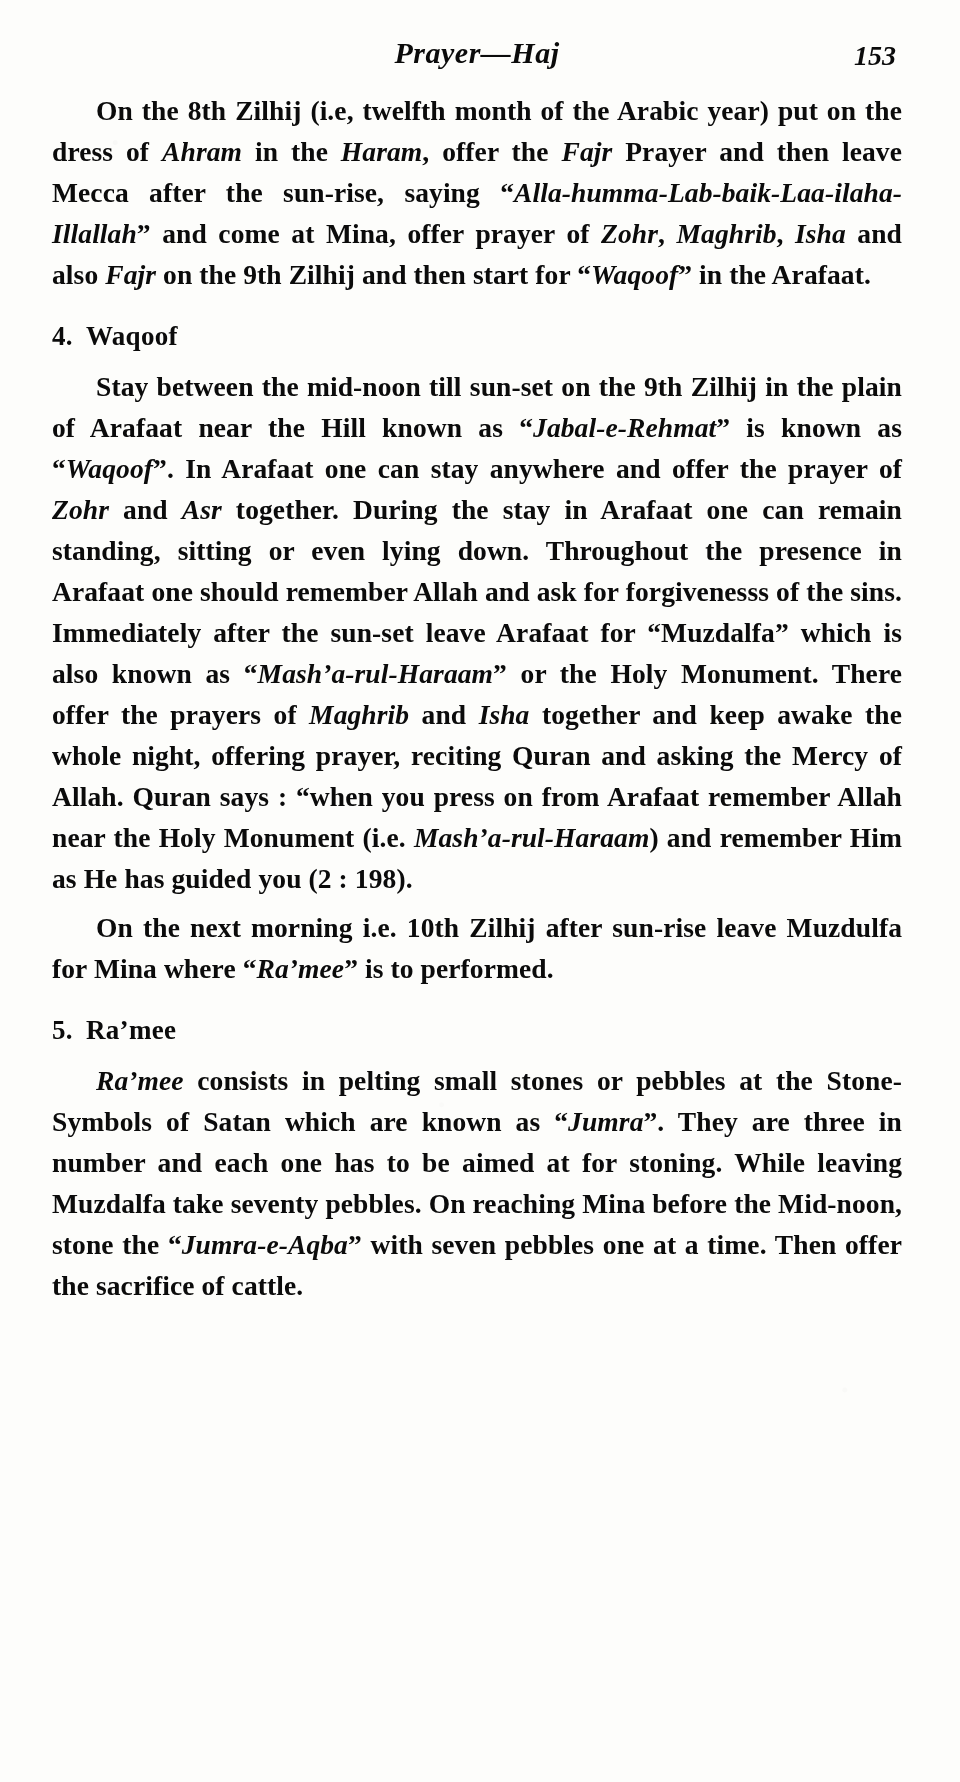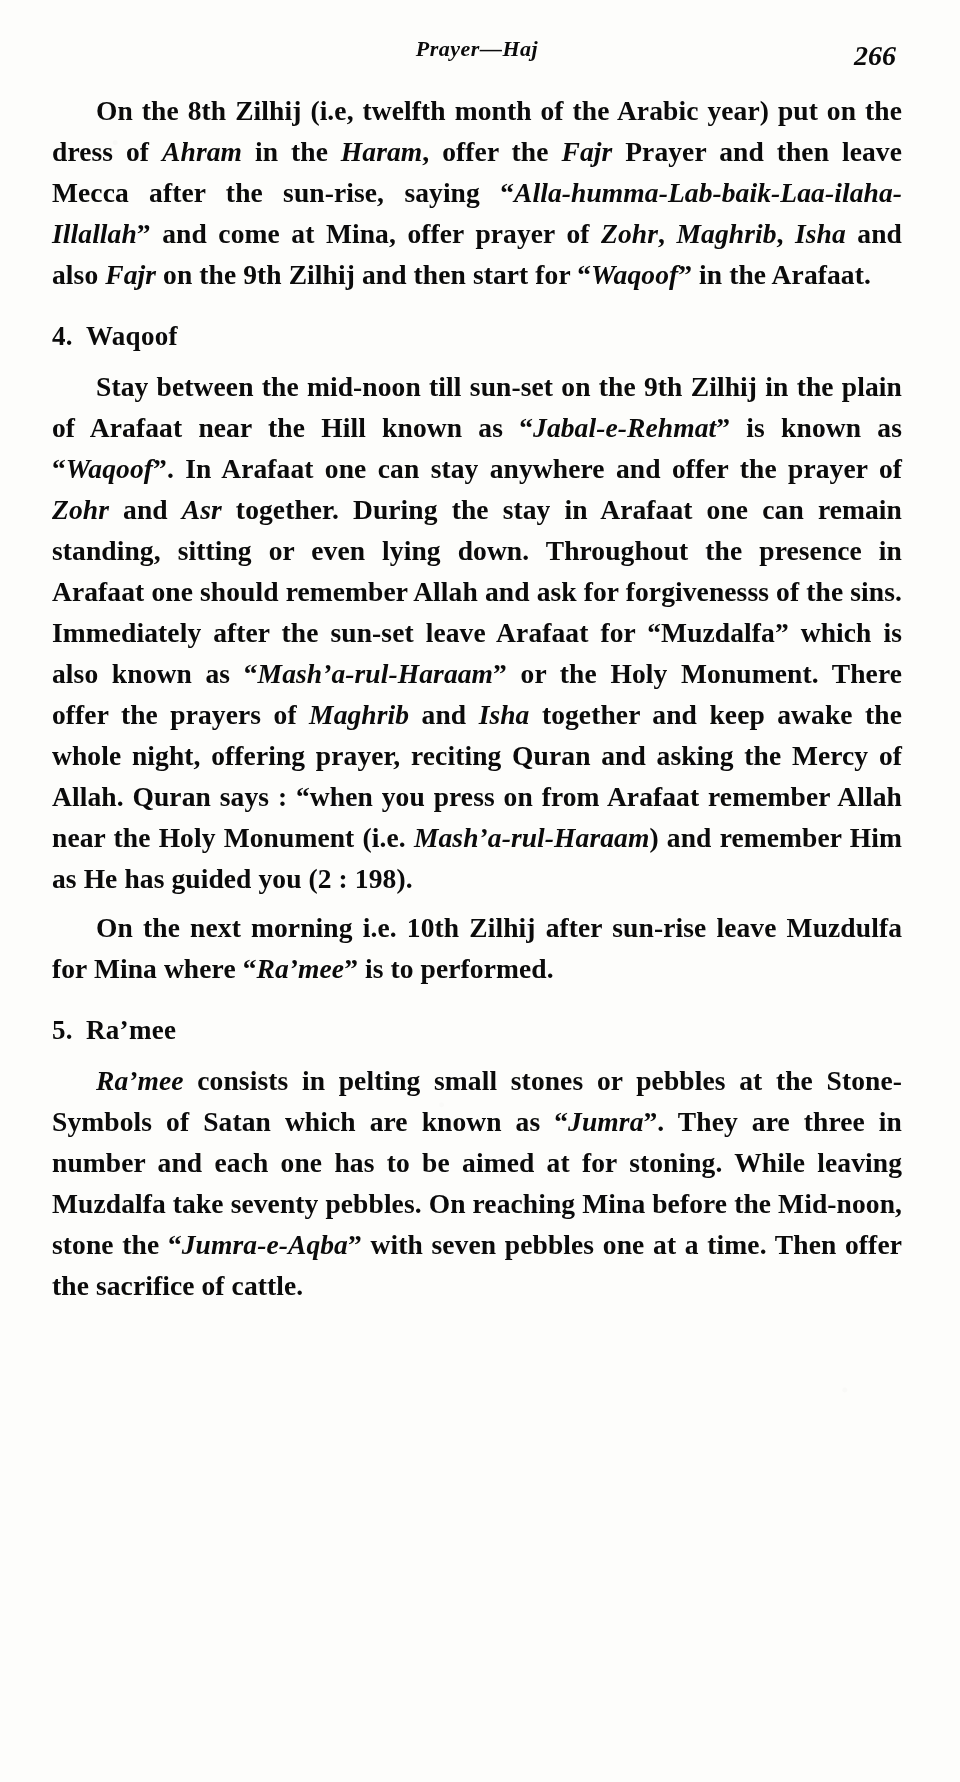--- a/index.html
+++ b/index.html
@@ -41,21 +41,21 @@
     margin-bottom: 4px;
   }
   .running-title {
     position: absolute;
     left: 0;
     right: 0;
     top: 6px;
     text-align: center;
     font-style: italic;
     font-weight: bold;
-    font-size: 22px;
+    font-size: 30px;
     letter-spacing: 0.5px;
   }
   .page-number {
     position: absolute;
     right: 6px;
     top: 10px;
     font-style: italic;
     font-weight: bold;
     font-size: 28px;
   }
@@ -89,21 +89,21 @@
   }
   .gap-small { margin-top: 12px; }
 </style>
 </head>
 <body>
 
 <div class="page">
 
   <div class="header">
     <div class="running-title">Prayer—Haj</div>
-    <div class="page-number">266</div>
+    <div class="page-number">153</div>
   </div>
 
   <p class="body indent">
     <span>On the 8th Zilhij (i.e, twelfth month of the Arabic year) put on the dress of </span><i>Ahram</i><span> in the </span><i>Haram</i><span>, offer the </span><i>Fajr</i><span> Prayer  and then leave Mecca after the sun-rise, saying “</span><i>Alla-humma-Lab-baik-Laa-ilaha-Illallah</i><span>” and come at Mina, offer prayer of </span><i>Zohr</i><span>, </span><i>Maghrib</i><span>, </span><i>Isha</i><span> and also </span><i>Fajr</i><span> on the 9th Zilhij and then start for “</span><i>Waqoof</i><span>” in the Arafaat.</span>
   </p>
 
   <div class="section-heading">
     <span class="num">4.</span><span>Waqoof</span>
   </div>
 

